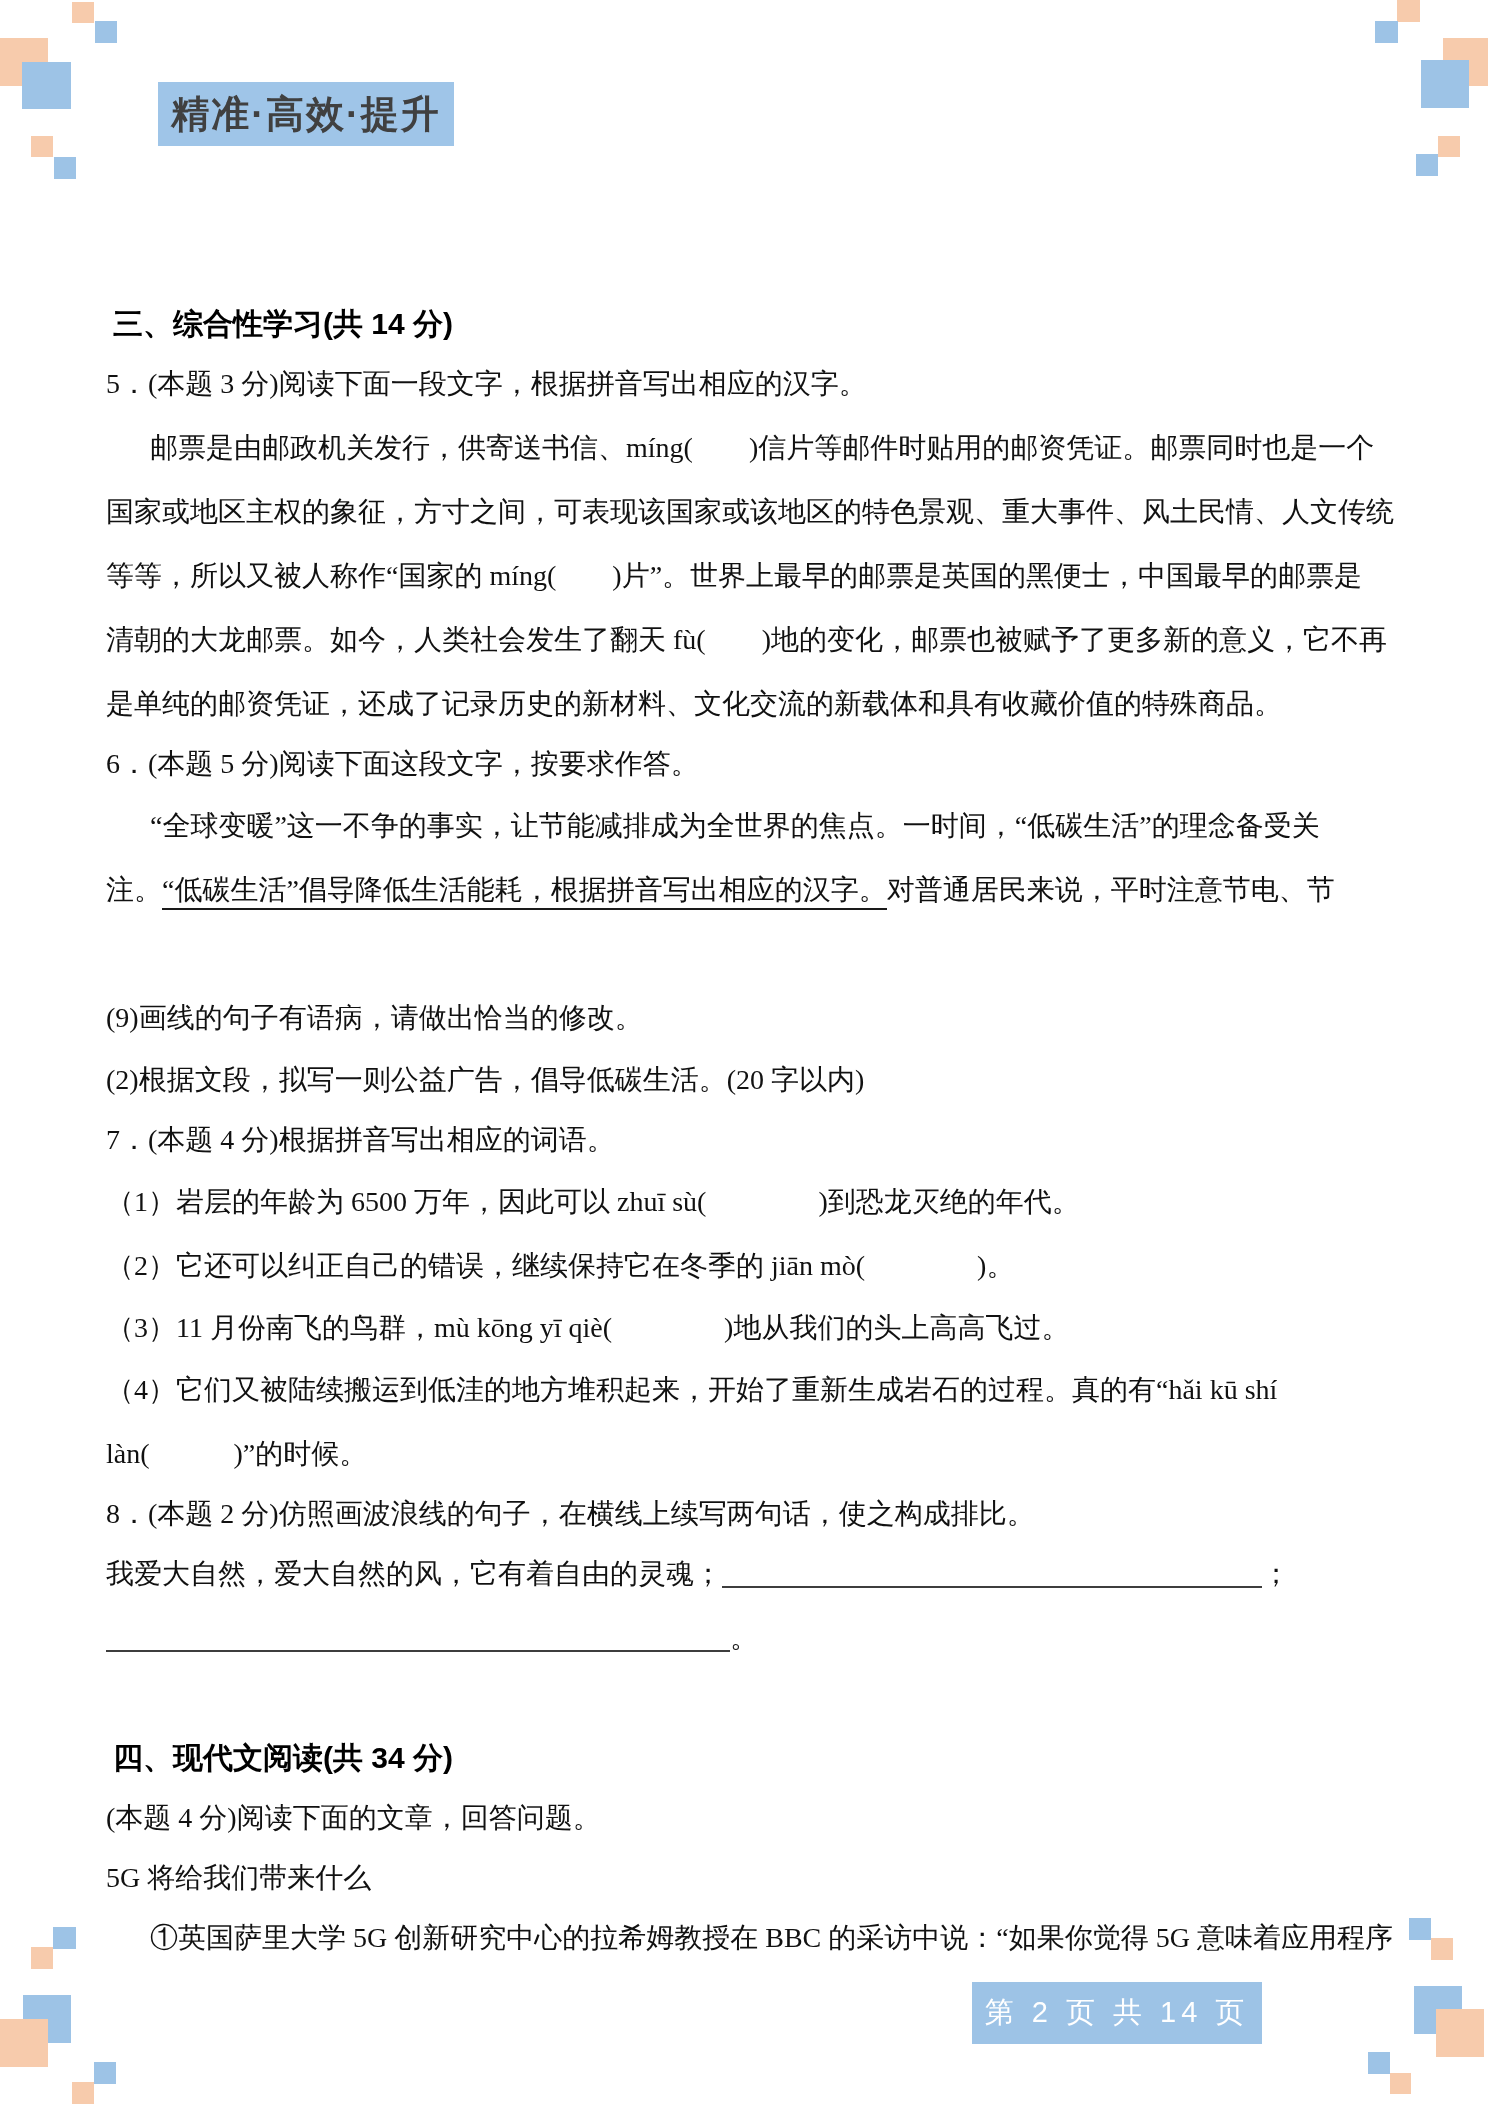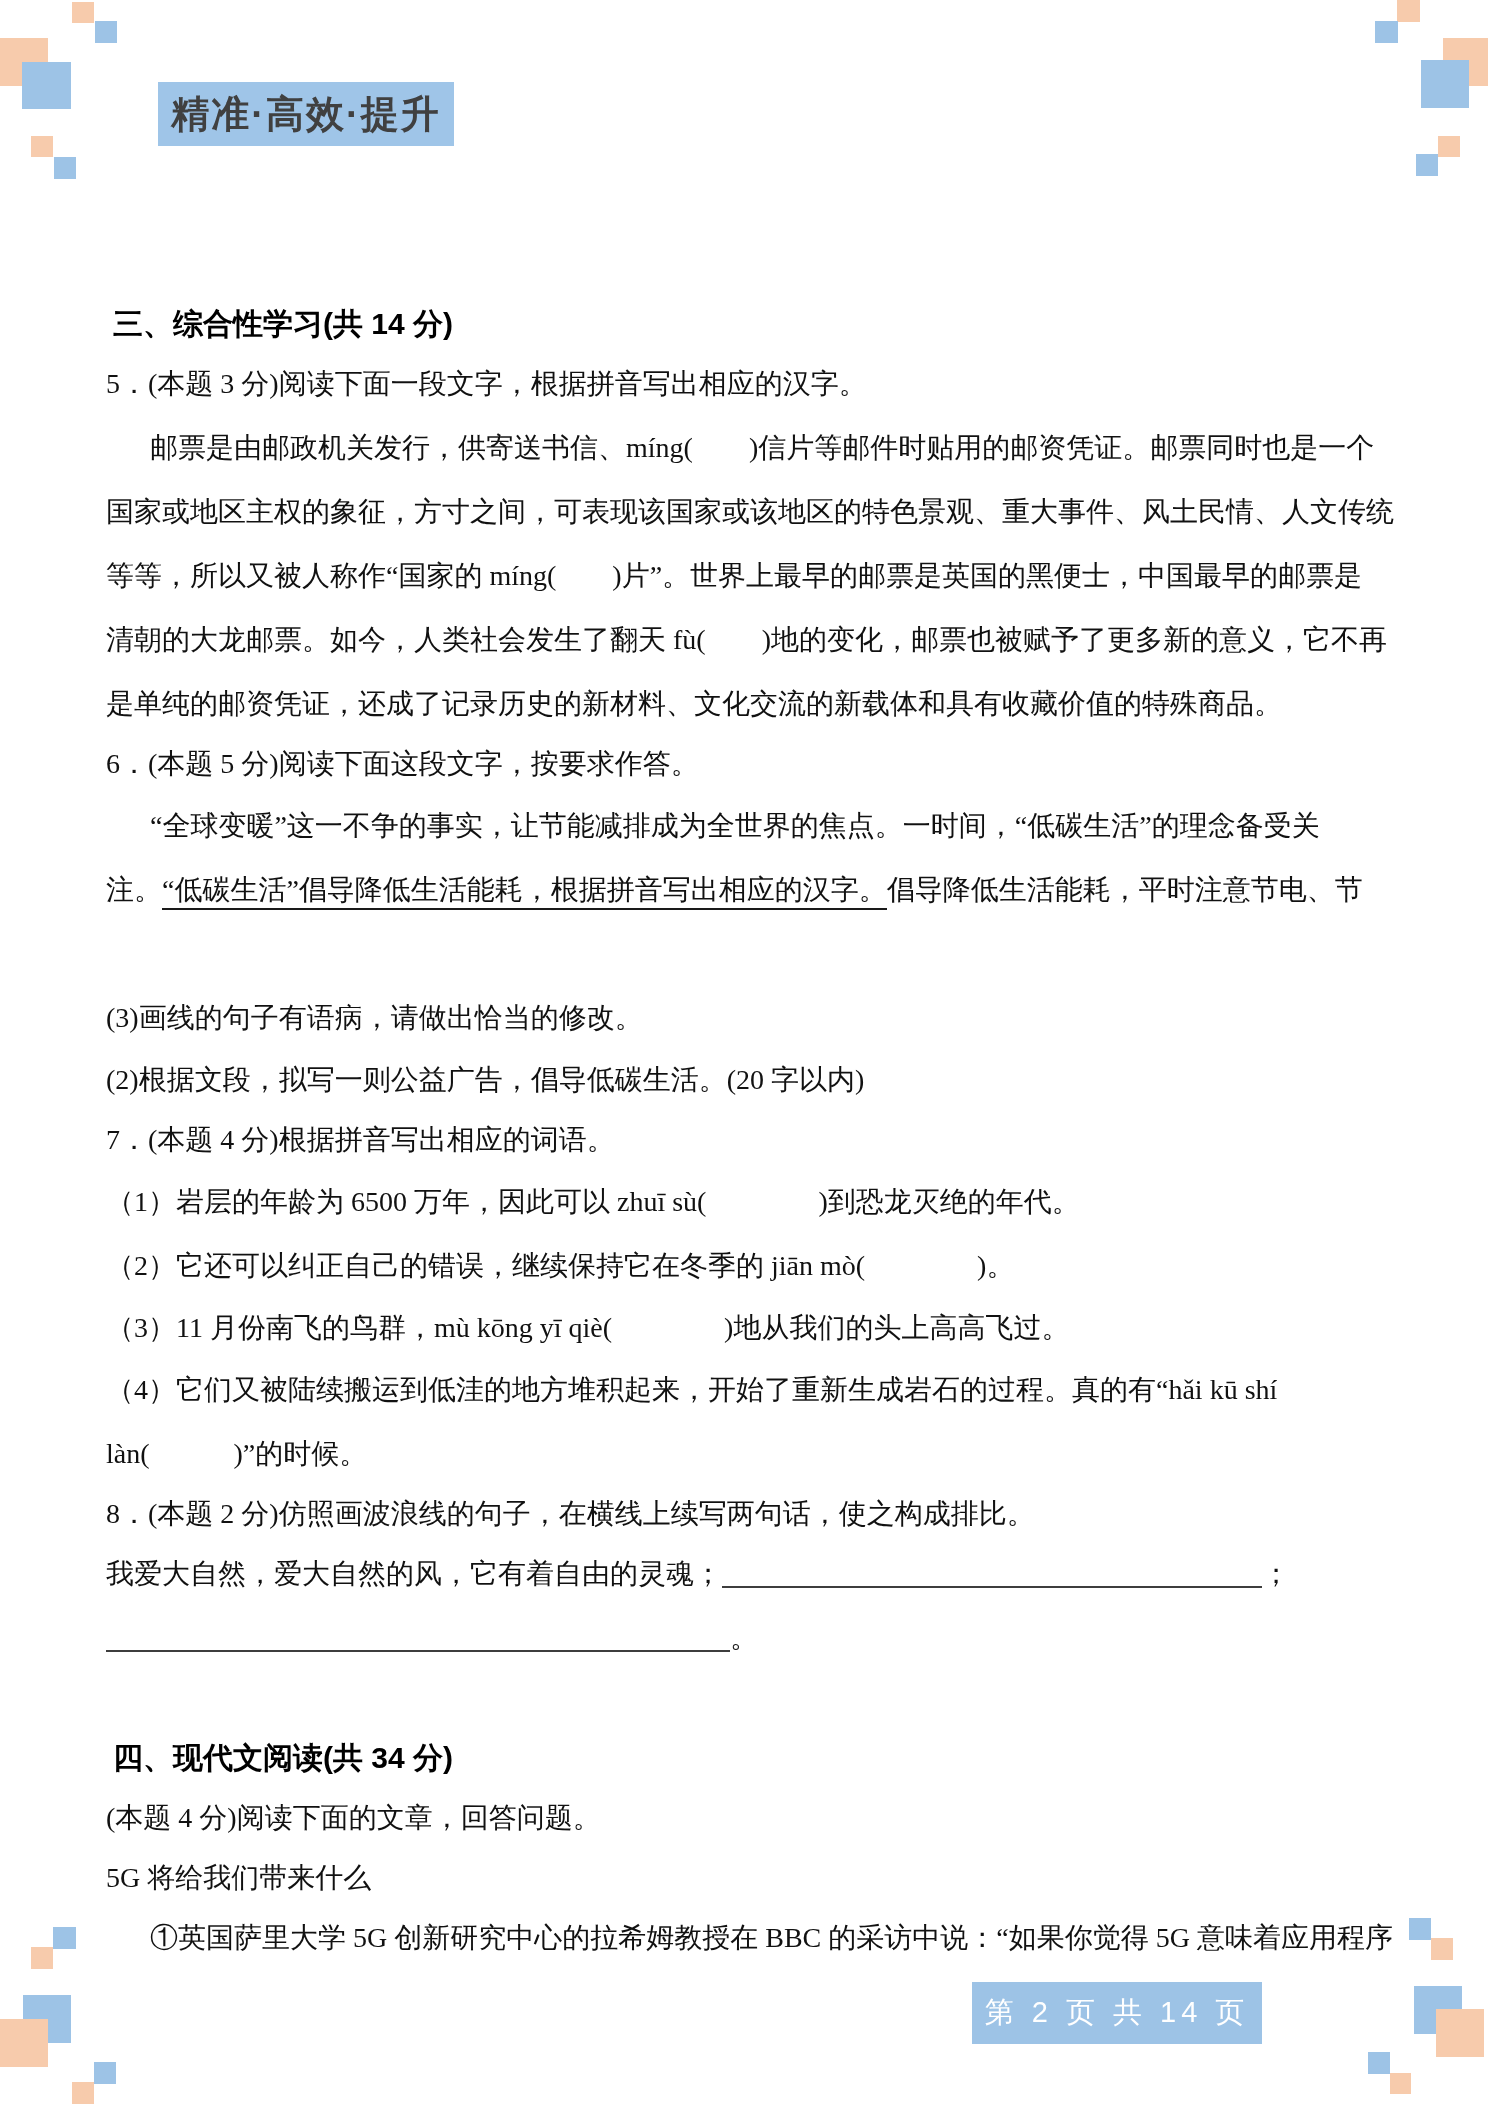--- a/index.html
+++ b/index.html
@@ -96,22 +96,22 @@
 
   <div class="t" style="top:364px;">5．(本题 3 分)阅读下面一段文字，根据拼音写出相应的汉字。</div>
   <div class="t ind" style="top:428px;">邮票是由邮政机关发行，供寄送书信、míng(　　)信片等邮件时贴用的邮资凭证。邮票同时也是一个</div>
   <div class="t" style="top:492px;">国家或地区主权的象征，方寸之间，可表现该国家或该地区的特色景观、重大事件、风土民情、人文传统</div>
   <div class="t" style="top:556px;">等等，所以又被人称作“国家的 míng(　　)片”。世界上最早的邮票是英国的黑便士，中国最早的邮票是</div>
   <div class="t" style="top:620px;">清朝的大龙邮票。如今，人类社会发生了翻天 fù(　　)地的变化，邮票也被赋予了更多新的意义，它不再</div>
   <div class="t" style="top:684px;">是单纯的邮资凭证，还成了记录历史的新材料、文化交流的新载体和具有收藏价值的特殊商品。</div>
 
   <div class="t" style="top:744px;">6．(本题 5 分)阅读下面这段文字，按要求作答。</div>
   <div class="t ind" style="top:806px;">“全球变暖”这一不争的事实，让节能减排成为全世界的焦点。一时间，“低碳生活”的理念备受关</div>
-  <div class="t" style="top:870px;"><span>注。</span><span class="ul-seg">“低碳生活”倡导降低生活能耗，根据拼音写出相应的汉字。</span><span>倡导降低生活能耗，平时注意节电、节</span></div>
-  <div class="t" style="top:998px;">(3)画线的句子有语病，请做出恰当的修改。</div>
+  <div class="t" style="top:870px;"><span>注。</span><span class="ul-seg">“低碳生活”倡导降低生活能耗，根据拼音写出相应的汉字。</span><span>对普通居民来说，平时注意节电、节</span></div>
+  <div class="t" style="top:998px;">(9)画线的句子有语病，请做出恰当的修改。</div>
   <div class="t" style="top:1060px;">(2)根据文段，拟写一则公益广告，倡导低碳生活。(20 字以内)</div>
 
   <div class="t" style="top:1120px;">7．(本题 4 分)根据拼音写出相应的词语。</div>
   <div class="t" style="top:1182px;">（1）岩层的年龄为 6500 万年，因此可以 zhuī sù(　　　　)到恐龙灭绝的年代。</div>
   <div class="t" style="top:1246px;">（2）它还可以纠正自己的错误，继续保持它在冬季的 jiān mò(　　　　)。</div>
   <div class="t" style="top:1308px;">（3）11 月份南飞的鸟群，mù kōng yī qiè(　　　　)地从我们的头上高高飞过。</div>
   <div class="t" style="top:1370px;">（4）它们又被陆续搬运到低洼的地方堆积起来，开始了重新生成岩石的过程。真的有“hǎi kū shí</div>
   <div class="t" style="top:1434px;">làn(　　　)”的时候。</div>
 
   <div class="t" style="top:1494px;">8．(本题 2 分)仿照画波浪线的句子，在横线上续写两句话，使之构成排比。</div>

